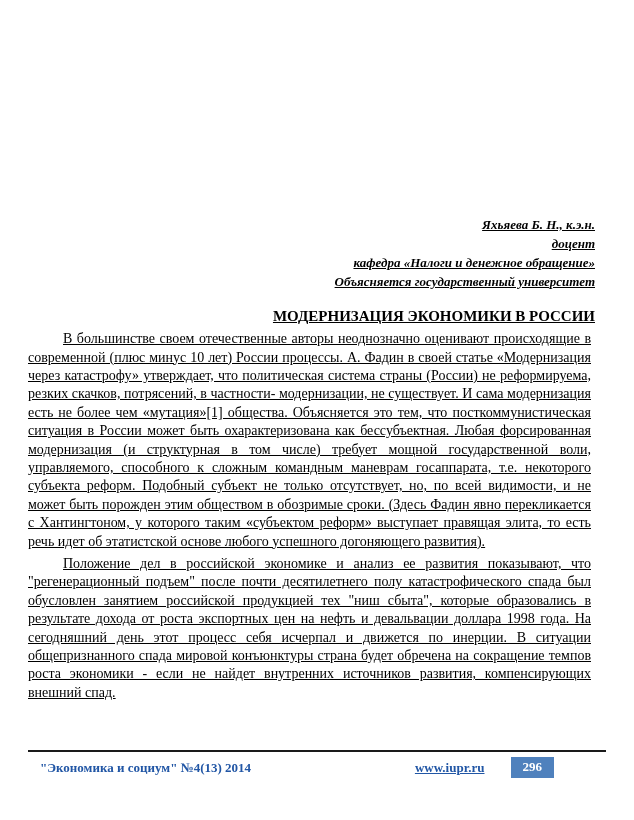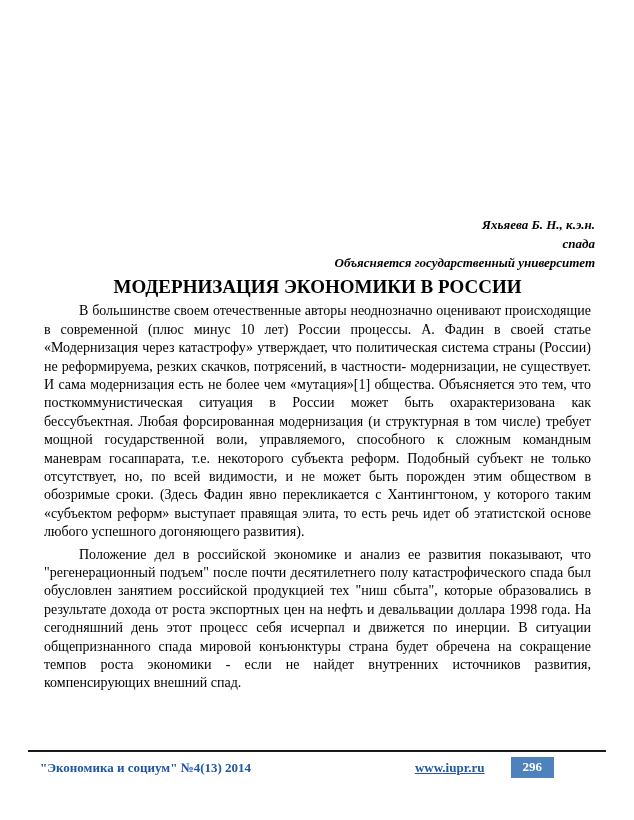--- a/index.html
+++ b/index.html
@@ -11,36 +11,37 @@
     position: relative;
     width: 634px;
     height: 820px;
     background: #ffffff;
     font-family: "Liberation Serif", "DejaVu Serif", serif;
     color: #000000;
     overflow: hidden;
   }
   .content {
     position: absolute;
-    left: 40px;
+    left: 24px;
     right: 39px;
     top: 216px;
+    text-decoration: underline;
   }
   .author-block {
     text-align: right;
     font-weight: bold;
     font-style: italic;
     font-size: 13px;
     line-height: 1.45;
   }
   .article-title {
-    margin: 2px 0 1px 0;
-    text-align: center;
+    margin: 16px 0 1px 0;
+    text-align: right;
     font-weight: bold;
-    font-size: 19px;
+    font-size: 15px;
     line-height: 1.25;
   }
   .body-par {
     margin: 4px;
     font-size: 14px;
     line-height: 1.315;
     text-align: justify;
     text-indent: 35px;
   }
   .footer {
@@ -81,21 +82,22 @@
 </style>
 </head>
 <body>
 
 <div class="page">
 
   <div class="content">
 
     <div class="author-block">
       <div class="author-line">Яхьяева Б. Н., к.э.н.</div>
-      <div class="author-line">спада</div>
+      <div class="author-line">доцент</div>
+      <div class="author-line">кафедра «Налоги и денежное обращение»</div>
       <div class="author-line">Объясняется государственный университет</div>
     </div>
 
     <div class="article-title">МОДЕРНИЗАЦИЯ ЭКОНОМИКИ В РОССИИ</div>
 
     <p class="body-par">В большинстве своем отечественные авторы неоднозначно оценивают происходящие в современной (плюс минус 10 лет) России процессы. А. Фадин в своей статье «Модернизация через катастрофу» утверждает, что политическая система страны  (России) не реформируема, резких скачков, потрясений, в частности- модернизации, не существует. И сама модернизация есть не более чем «мутация»[1] общества. Объясняется это тем, что посткоммунистическая ситуация в России может быть охарактеризована как бессубъектная. Любая форсированная модернизация (и структурная в том числе) требует мощной государственной воли, управляемого, способного к сложным командным маневрам госаппарата, т.е. некоторого субъекта реформ. Подобный субъект не только отсутствует, но, по всей видимости, и не может быть порожден этим обществом в обозримые сроки. (Здесь Фадин явно перекликается с Хантингтоном, у которого таким «субъектом реформ» выступает правящая элита, то есть речь идет об этатистской основе любого успешного догоняющего развития).</p>
     <p class="body-par">Положение дел в российской экономике и анализ ее развития показывают, что "регенерационный подъем" после почти десятилетнего полу катастрофического спада был обусловлен занятием российской продукцией тех "ниш сбыта", которые образовались в результате дохода от роста экспортных цен на нефть и девальвации доллара 1998 года. На сегодняшний день этот процесс себя исчерпал и движется по инерции. В ситуации общепризнанного спада мировой конъюнктуры страна будет обречена на сокращение темпов роста экономики - если не найдет внутренних источников развития, компенсирующих внешний спад.</p>
 
   </div>
 

